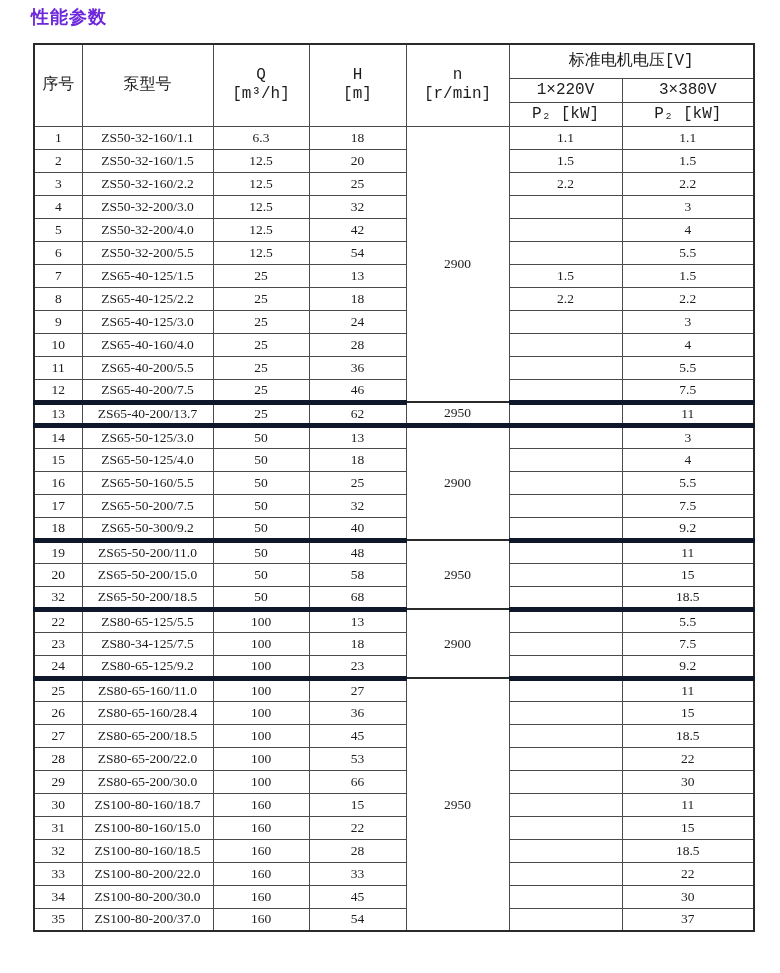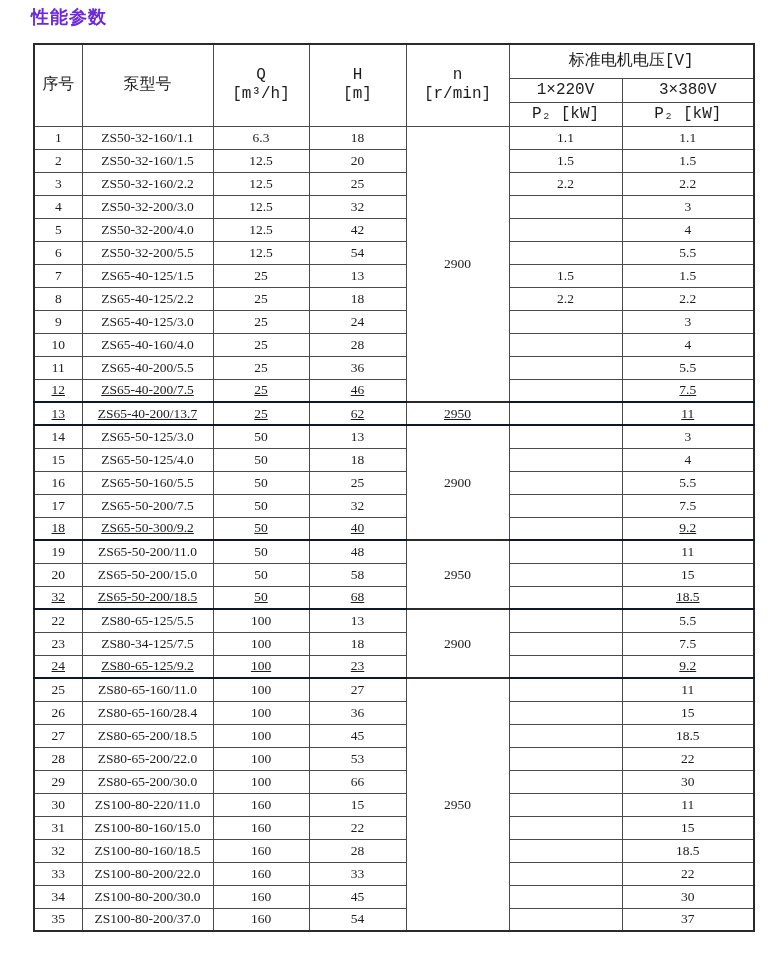--- a/index.html
+++ b/index.html
@@ -45,21 +45,21 @@
     overflow: hidden;
     white-space: nowrap;
   }
   .perf-table thead th { font-size: 16px; font-family: Liberation Mono, monospace; }
   .perf-table thead tr.h-row-1 { height: 34px; }
   .perf-table thead tr.h-row-2 { height: 24px; }
   .perf-table thead tr.h-row-3 { height: 24px; }
   .perf-table tbody tr { height: 23px; }
   .pre { white-space: pre-line !important; }
   
-  .perf-table tbody tr.group-end td { border-bottom: 2px solid #0f172a; text-decoration: underline; }
+  .perf-table tbody tr.group-end td { border-bottom: 5px solid #0f172a; }
   .perf-table tbody tr.group-start td { border-top: 2px solid #2a2a2a; }
 </style>
 </head>
 <body>
 
 <div class="page">
   <h1 class="title">性能参数</h1>
 
   <table class="perf-table">
     <colgroup id="col-group">
@@ -326,21 +326,21 @@
         <tr>
           <td>29</td>
           <td>ZS80-65-200/30.0</td>
           <td>100</td>
           <td>66</td>
           <td></td>
           <td>30</td>
         </tr>
         <tr>
           <td>30</td>
-          <td>ZS100-80-220/11.0</td>
+          <td>ZS100-80-160/18.7</td>
           <td>160</td>
           <td>15</td>
           <td></td>
           <td>11</td>
         </tr>
         <tr>
           <td>31</td>
           <td>ZS100-80-160/15.0</td>
           <td>160</td>
           <td>22</td>

